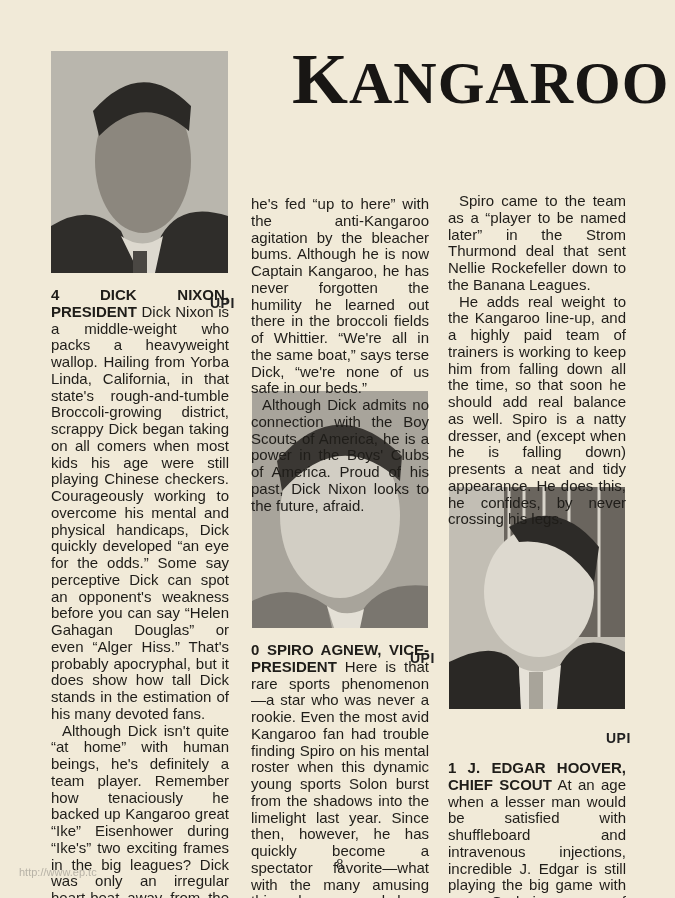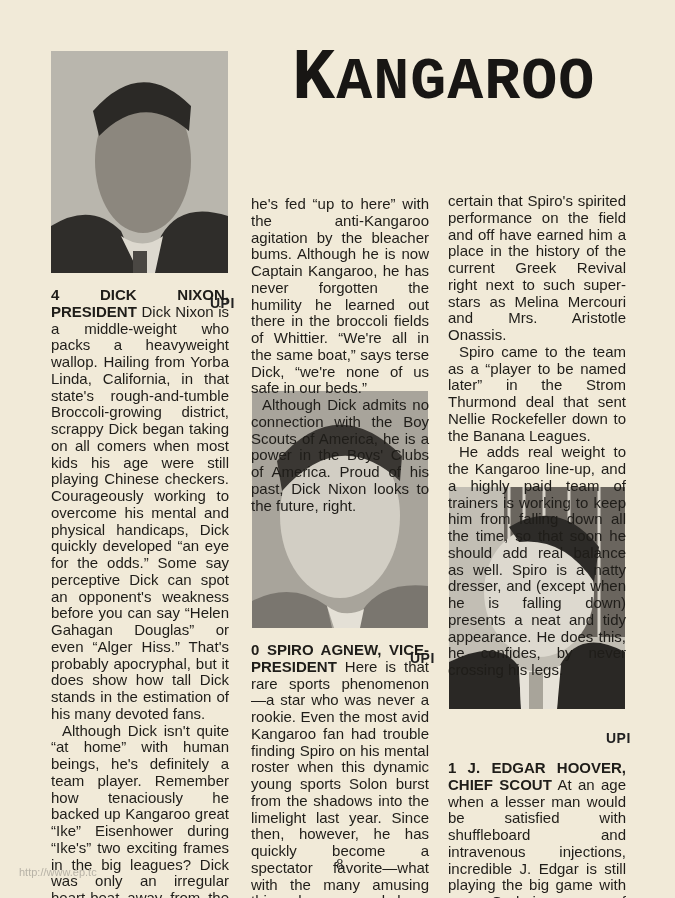--- a/index.html
+++ b/index.html
@@ -4,21 +4,21 @@
 <style>
   html, body { margin: 0; padding: 0; }
   body {
     width: 675px; height: 898px; position: relative; overflow: hidden;
     background: #f1ead8;
     font-family: "Liberation Sans", sans-serif;
     color: #1c1a17;
   }
   .title {
     position: absolute; left: 292px; top: 44px; width: 345px;
-    font-family: Liberation Mono, monospace; font-weight: 900;
+    font-family: Liberation Serif, serif; font-weight: 900;
     font-size: 60px; line-height: 70px; letter-spacing: 1px;
     color: #181614; white-space: nowrap; transform: scaleY(1.0);
   }
   .title .cap { font-size: 72px; }
   .photo {
     position: absolute; overflow: hidden;
     background: linear-gradient(180deg, #bcb8ae 0%, #a9a69d 55%, #6f6c66 100%);
   }
   .photo svg { width: 100%; height: 100%; display: block; }
   .credit {
@@ -87,28 +87,27 @@
 <div class="credit" style="left:606px;top:714px;">UPI</div>
 
 <div class="col" style="left:51px;top:287px;width:178px;">
   <p><span class="head">4 DICK NIXON, PRESIDENT</span> <span>Dick Nixon is a middle-weight who packs a heavyweight wallop. Hailing from Yorba Linda, California, in that state's rough-and-tumble Broccoli-growing district, scrappy Dick began taking on all comers when most kids his age were still playing Chinese checkers. Courageously working to overcome his mental and physical handicaps, Dick quickly developed “an eye for the odds.” Some say perceptive Dick can spot an opponent's weakness before you can say “Helen Gahagan Douglas” or even “Alger Hiss.” That's probably apocryphal, but it does show how tall Dick stands in the estimation of his many devoted fans.</span></p>
   <p class="ind">Although Dick isn't quite “at home” with human beings, he's definitely a team player. Remember how tenaciously he backed up Kangaroo great “Ike” Eisenhower during “Ike's” two exciting frames in the big leagues? Dick was only an irregular heart-beat away from the BIG JOB then, but he never once displayed any unsportsmanlike eagerness for the spotlight—and spent many quiet hours on the bench with his charming wife Pat and his two female daughters Tricia and Julie. When he wasn't on the bench, Dick was in the kennels with his intelligent dog Checkers who handled his public relations.</p>
 
 </div>
 
 <div class="col" style="left:251px;top:196px;width:178px;">
   <p>he's fed “up to here” with the anti-Kangaroo agitation by the bleacher bums. Although he is now Captain Kangaroo, he has never forgotten the humility he learned out there in the broccoli fields of Whittier. “We're all in the same boat,” says terse Dick, “we're none of us safe in our beds.”</p>
-  <p class="ind">Although Dick admits no connection with the Boy Scouts of America, he is a power in the Boys' Clubs of America. Proud of his past, Dick Nixon looks to the future, right.</p>
+  <p class="ind">Although Dick admits no connection with the Boy Scouts of America, he is a power in the Boys' Clubs of America. Proud of his past, Dick Nixon looks to the future, afraid.</p>
 </div>
 <div class="col" style="left:251px;top:642px;width:178px;">
   <p><span class="head">0 SPIRO AGNEW, VICE-PRESIDENT</span> <span>Here is that rare sports phenomenon—a star who was never a rookie. Even the most avid Kangaroo fan had trouble finding Spiro on his mental roster when this dynamic young sports Solon burst from the shadows into the limelight last year. Since then, however, he has quickly become a spectator favorite—what with the many amusing things he says and does. “Spiro plays the game as though it were one big half-time,” one devoted Kangaroo fan remarked recently. Be that as it may, it is</span></p>
 </div>
 
 <div class="col" style="left:448px;top:193px;width:178px;">
-  <p>certain that Spiro's spirited performance on the field and off have earned him a place in the history of the current Greek Revival right next to such super-stars as Melina Mercouri and Mrs. Aristotle Onassis.</p>
   <p class="ind">Spiro came to the team as a “player to be named later” in the Strom Thurmond deal that sent Nellie Rockefeller down to the Banana Leagues.</p>
   <p class="ind">He adds real weight to the Kangaroo line-up, and a highly paid team of trainers is working to keep him from falling down all the time, so that soon he should add real balance as well. Spiro is a natty dresser, and (except when he is falling down) presents a neat and tidy appearance. He does this, he confides, by never crossing his legs.</p>
 </div>
 <div class="col" style="left:448px;top:760px;width:178px;">
   <p><span class="head">1 J. EDGAR HOOVER, CHIEF SCOUT</span> <span>At an age when a lesser man would be satisfied with shuffleboard and intravenous injections, incredible J. Edgar is still playing the big game with every God-given ounce of energy in his fragile frame. Keeping “tabs” on 200,000,000 Americans (all of them potential conspirators) is no</span></p>
 </div>
 
 <div class="pagenum">8</div>
 <div class="watermark">http://www.ep.tc</div>
 

